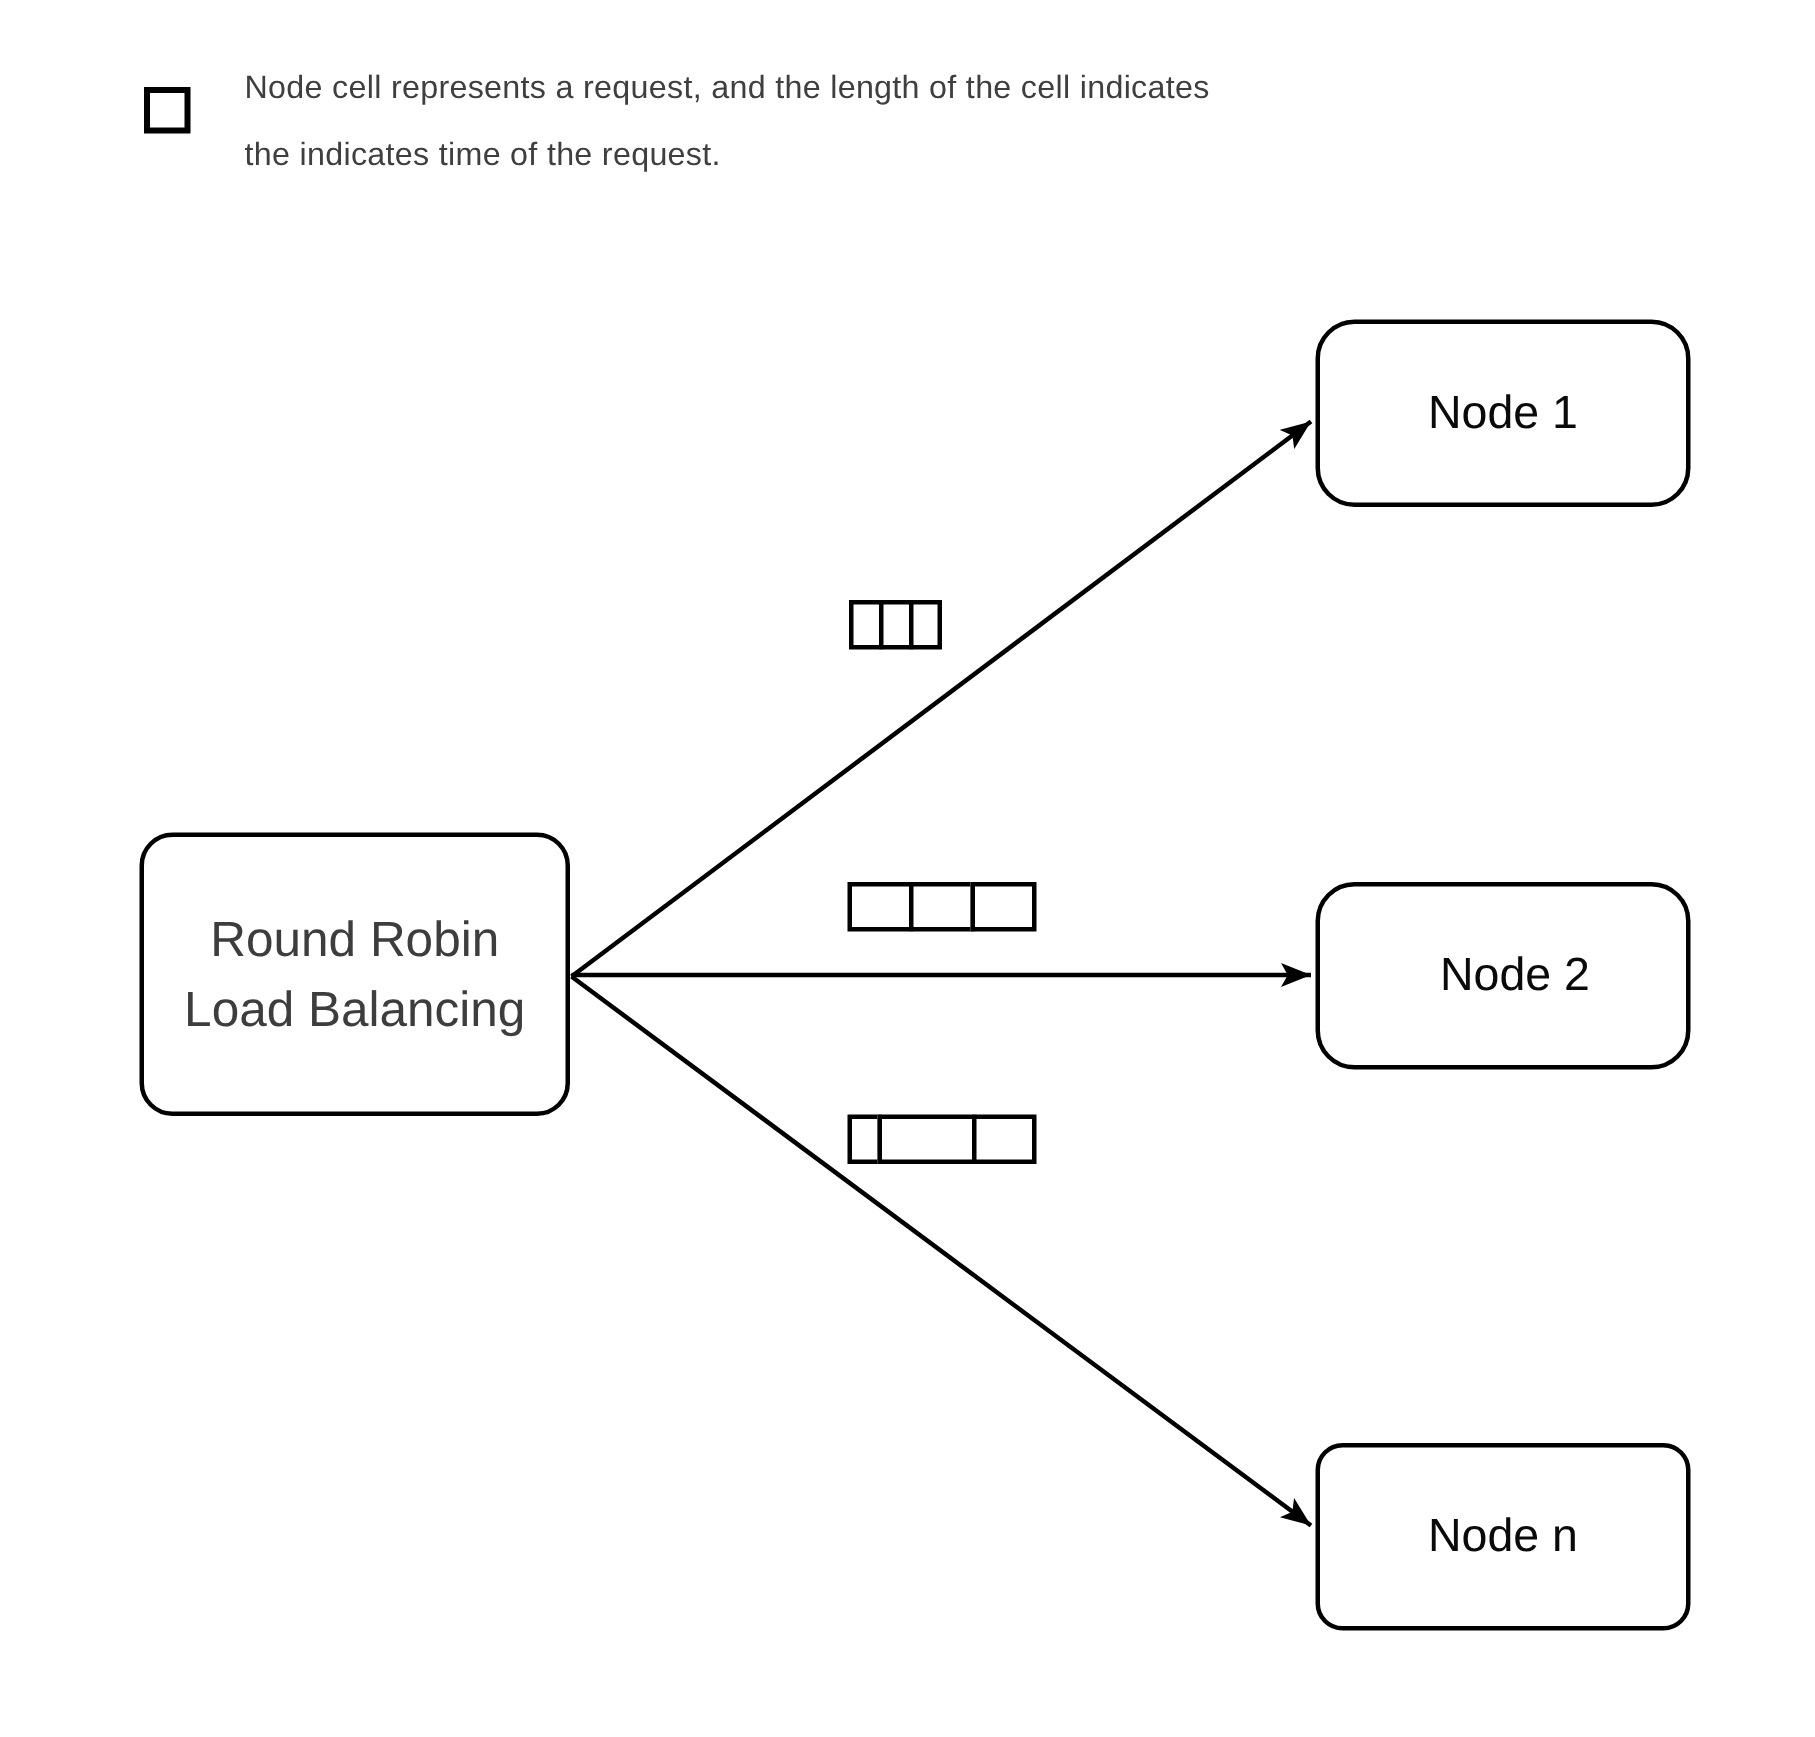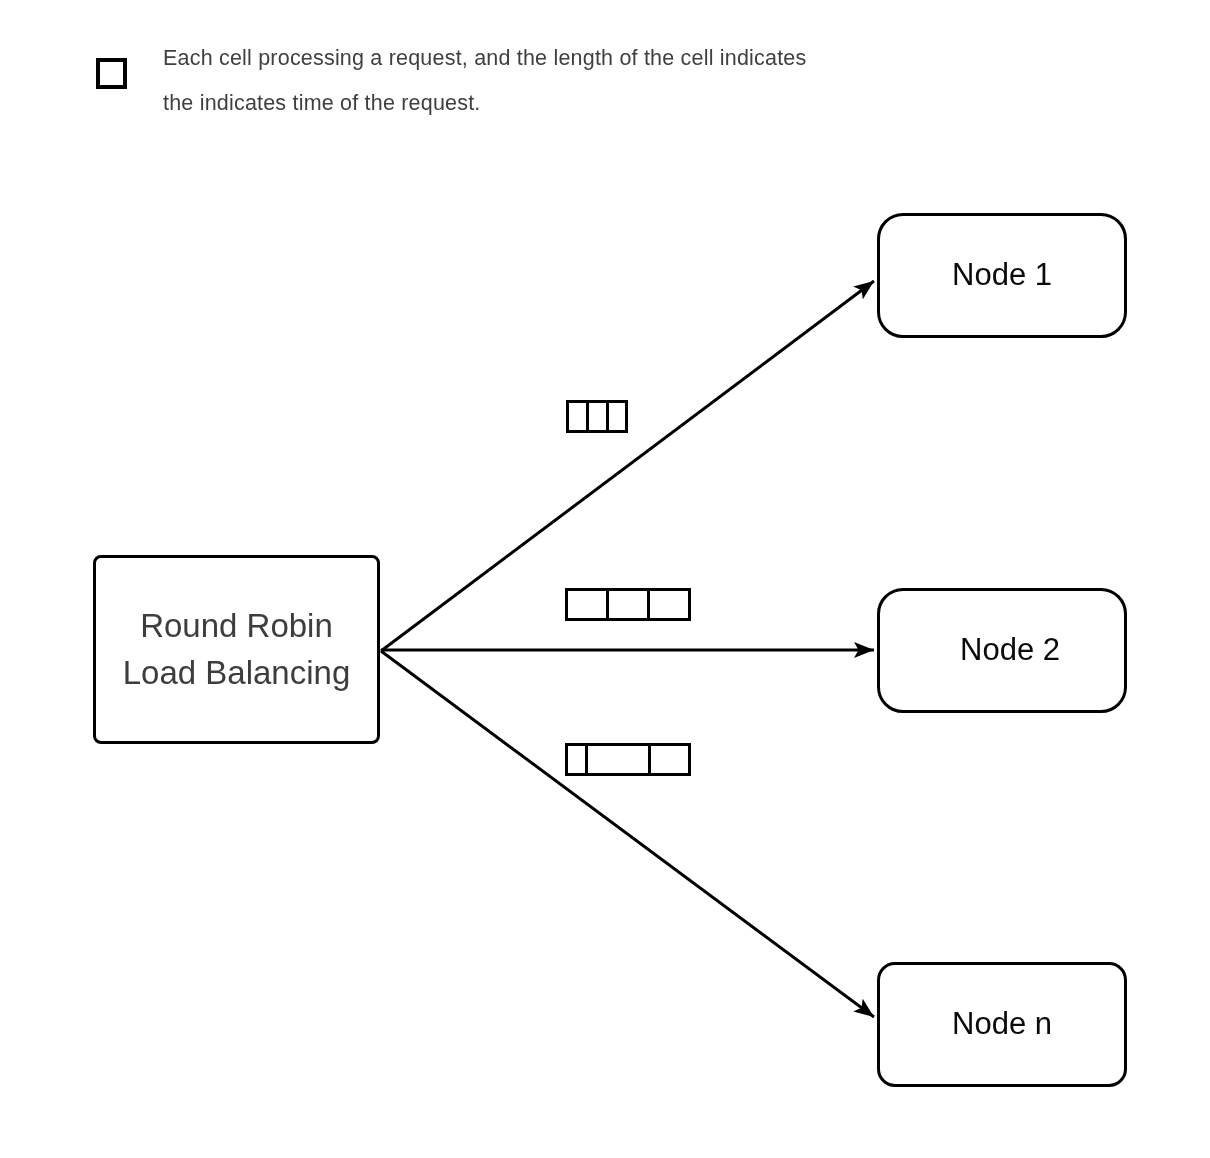--- a/index.html
+++ b/index.html
@@ -81,25 +81,25 @@
         <path id="arrowhead-path" d="M0,0 L20,8 L0,16 L4.5,8 Z" fill="#000000"></path>
       </marker>
     </defs>
   <line x1="381" y1="651" x2="874" y2="281" stroke="#000000" stroke-width="3" marker-end="url(#arrowhead)"></line>
       <line x1="381" y1="650" x2="874" y2="650" stroke="#000000" stroke-width="3" marker-end="url(#arrowhead)"></line>
       <line x1="381" y1="651" x2="874" y2="1017" stroke="#000000" stroke-width="3" marker-end="url(#arrowhead)"></line>
     </svg>
 
   <div class="legend-square"></div>
   <div class="legend-text">
-    <div>Each cell processing a request, and the length of the cell indicates</div>
+    <div>Node cell represents a request, and the length of the cell indicates</div>
     <div>the indicates time of the request.</div>
   </div>
 
-<div class="node-box" style="left: 93px; top: 555px; width: 287px; height: 189px; border-radius: 8px;">
+<div class="node-box" style="left: 93px; top: 555px; width: 287px; height: 189px; border-radius: 22px;">
       <span style="font-size: 33px; color: rgb(61, 61, 61);">Round Robin<br>Load Balancing</span>
     </div>
     <div class="node-box" style="left: 877px; top: 213px; width: 250px; height: 125px; border-radius: 26px; justify-content: center;">
       <span style="font-size: 31px; color: rgb(10, 10, 10);">Node 1</span>
     </div>
     <div class="node-box" style="left: 877px; top: 588px; width: 250px; height: 125px; border-radius: 26px;">
       <span style="font-size: 31px; color: rgb(10, 10, 10); margin-left: 16px;">Node 2</span>
     </div>
     <div class="node-box" style="left: 877px; top: 962px; width: 250px; height: 125px; border-radius: 18px;">
       <span style="font-size: 31px; color: rgb(10, 10, 10);">Node n</span>

